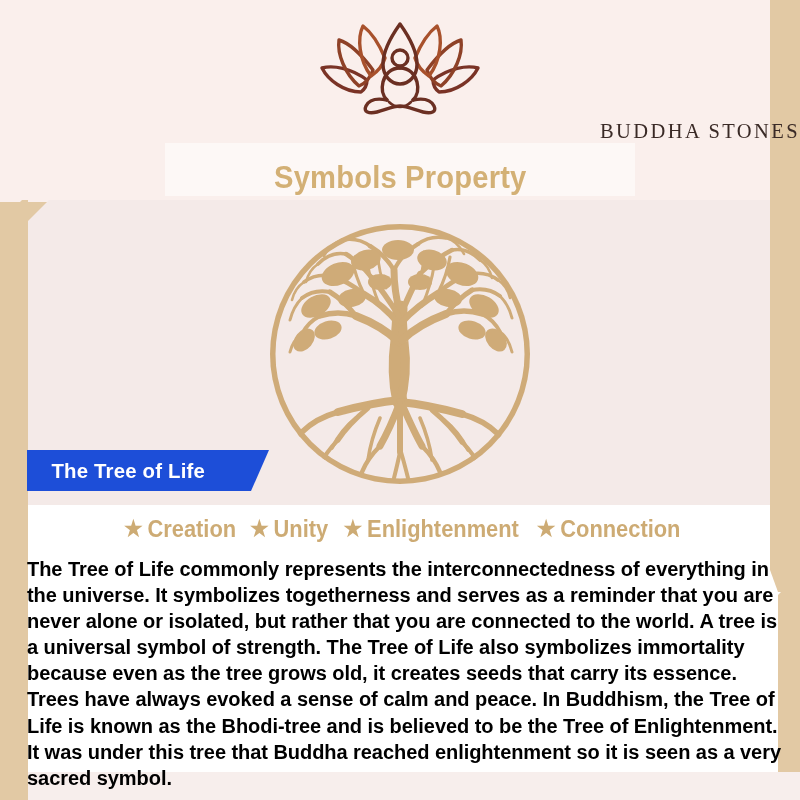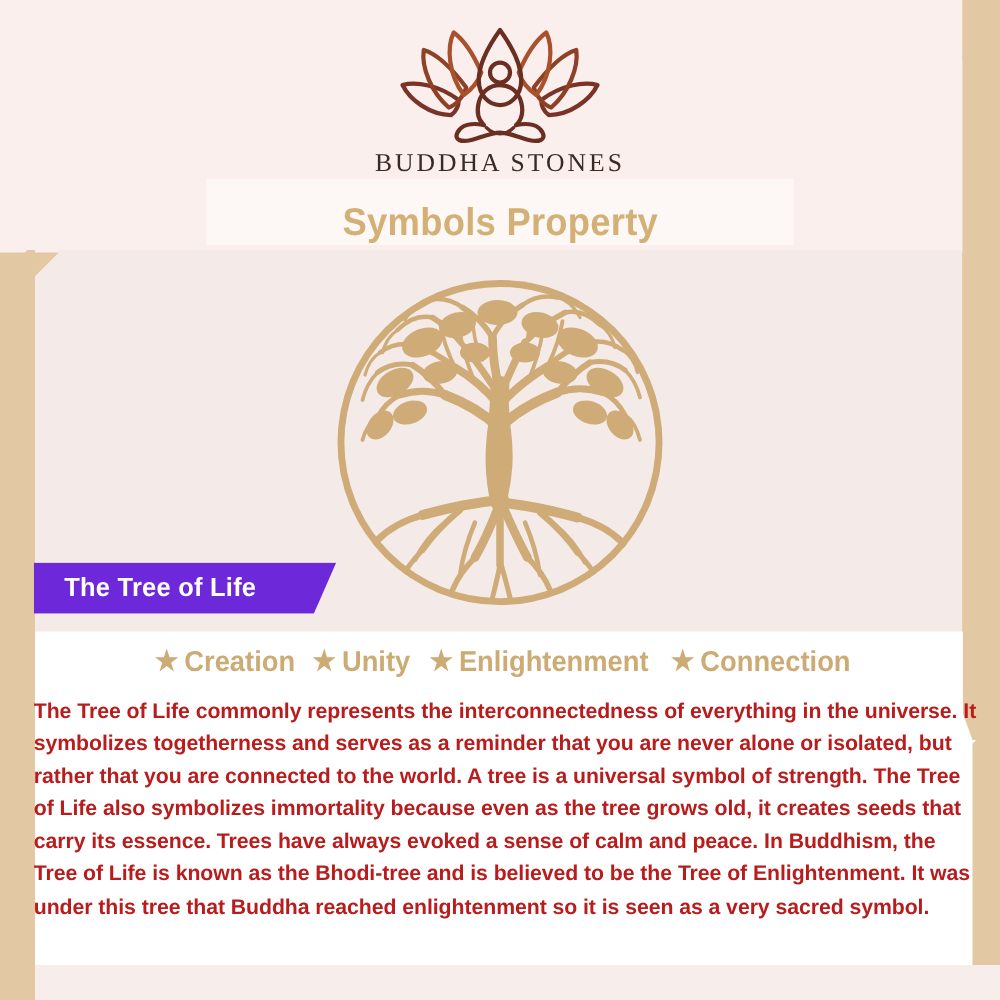--- a/index.html
+++ b/index.html
@@ -66,20 +66,21 @@
     margin: 0 auto;
     width: 170px; height: 98px;
   }
   .logo-word {
     margin-top: 4px;
     font-family: "Liberation Serif", serif;
     font-size: 20.5px;
     letter-spacing: 2.4px;
     color: #3a2a26;
     font-weight: 400;
+    text-align: right;
   }
 
   
   .title-banner {
     position: absolute;
     left: 165px; top: 143px;
     width: 470px; height: 53px;
     background: #fdf8f6;
     display: flex;
     align-items: flex-end;
@@ -122,21 +123,21 @@
     width: 800px; height: 48px;
     background: #e2c9a4;
     clip-path: polygon(770px 0, 800px 0, 800px 48px, 770px 48px);
   }
 
   
   .ribbon {
     position: absolute;
     left: 27px; top: 450px;
     width: 242px; height: 41px;
-    background: #6d28d9;
+    background: #1d4ed8;
     clip-path: polygon(0 0, 242px 0, 224px 41px, 0 41px);
     display: flex;
     align-items: center;
   }
   .ribbon-text {
     margin-left: 22px;
     color: #ffffff;
     font-size: 21px;
     font-weight: bold;
     letter-spacing: 0.2px;
@@ -168,24 +169,24 @@
     color: #cdab74;
     position: relative;
     top: -1px;
   }
 
   
   .body-text {
     position: absolute;
     left: 27px; top: 556px;
     width: 756px;
-    font-size: 17px;
+    font-size: 20px;
     font-weight: bold;
     line-height: 26.1px;
-    color: #b91c1c;
+    color: #000000;
     letter-spacing: -0.05px;
     text-align: left;
   }
 </style>
 </head>
 <body>
 
 <div id="page">
 
   <div class="field-top"></div>

